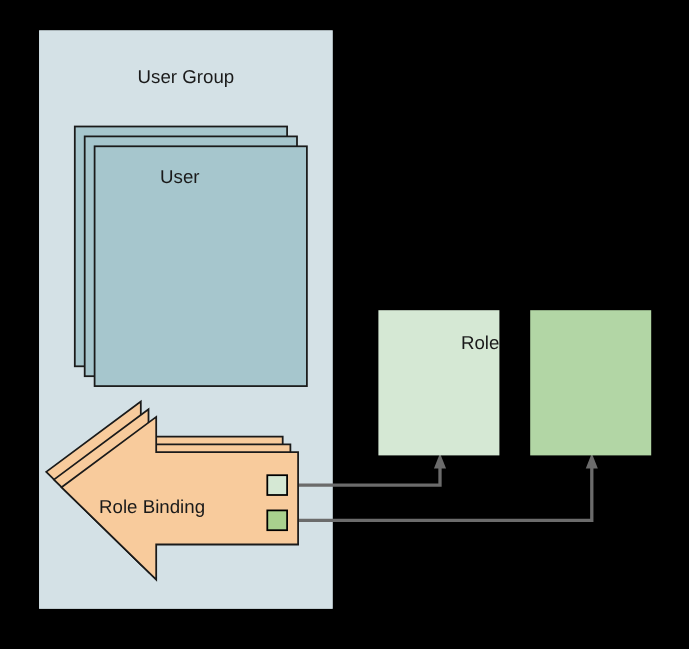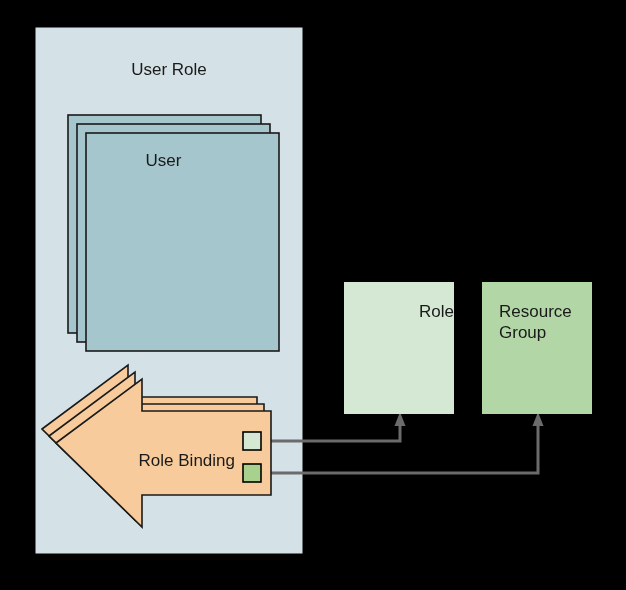--- a/index.html
+++ b/index.html
@@ -41,21 +41,21 @@
   #user-label {
     left: 86px;
     top: 150px;
     width: 155px;
     text-align: center;
   }
   #role-binding-label {
     left: 90px;
     top: 450px;
     width: 145px;
-    text-align: right;
+    text-align: left;
   }
   #role-label {
     left: 344px;
     top: 301px;
     width: 110px;
     text-align: right;
   }
   #resource-group-label {
     left: 499px;
     top: 301px;
@@ -95,23 +95,22 @@
     </g>
 
     <rect x="243" y="432" width="18" height="18" fill="#d5e8d4" stroke="#000000" stroke-width="1.6"></rect>
     <rect x="243" y="464" width="18" height="18" fill="#a9d18e" stroke="#000000" stroke-width="1.6"></rect>
 
     <rect x="344" y="282" width="110" height="132" fill="#d5e8d4"></rect>
 
     <rect x="482" y="282" width="110" height="132" fill="#b2d6a5"></rect>
   </svg>
 
-  <div class="lbl" id="user-group-label">User Role</div>
+  <div class="lbl" id="user-group-label">User Group</div>
 
   <div class="lbl" id="user-label">User</div>
 
   <div class="lbl" id="role-binding-label">Role Binding</div>
 
   <div class="lbl" id="role-label">Role</div>
 
-  <div class="lbl" id="resource-group-label">Resource Group</div>
 
 </div>
 
 </body></html>

